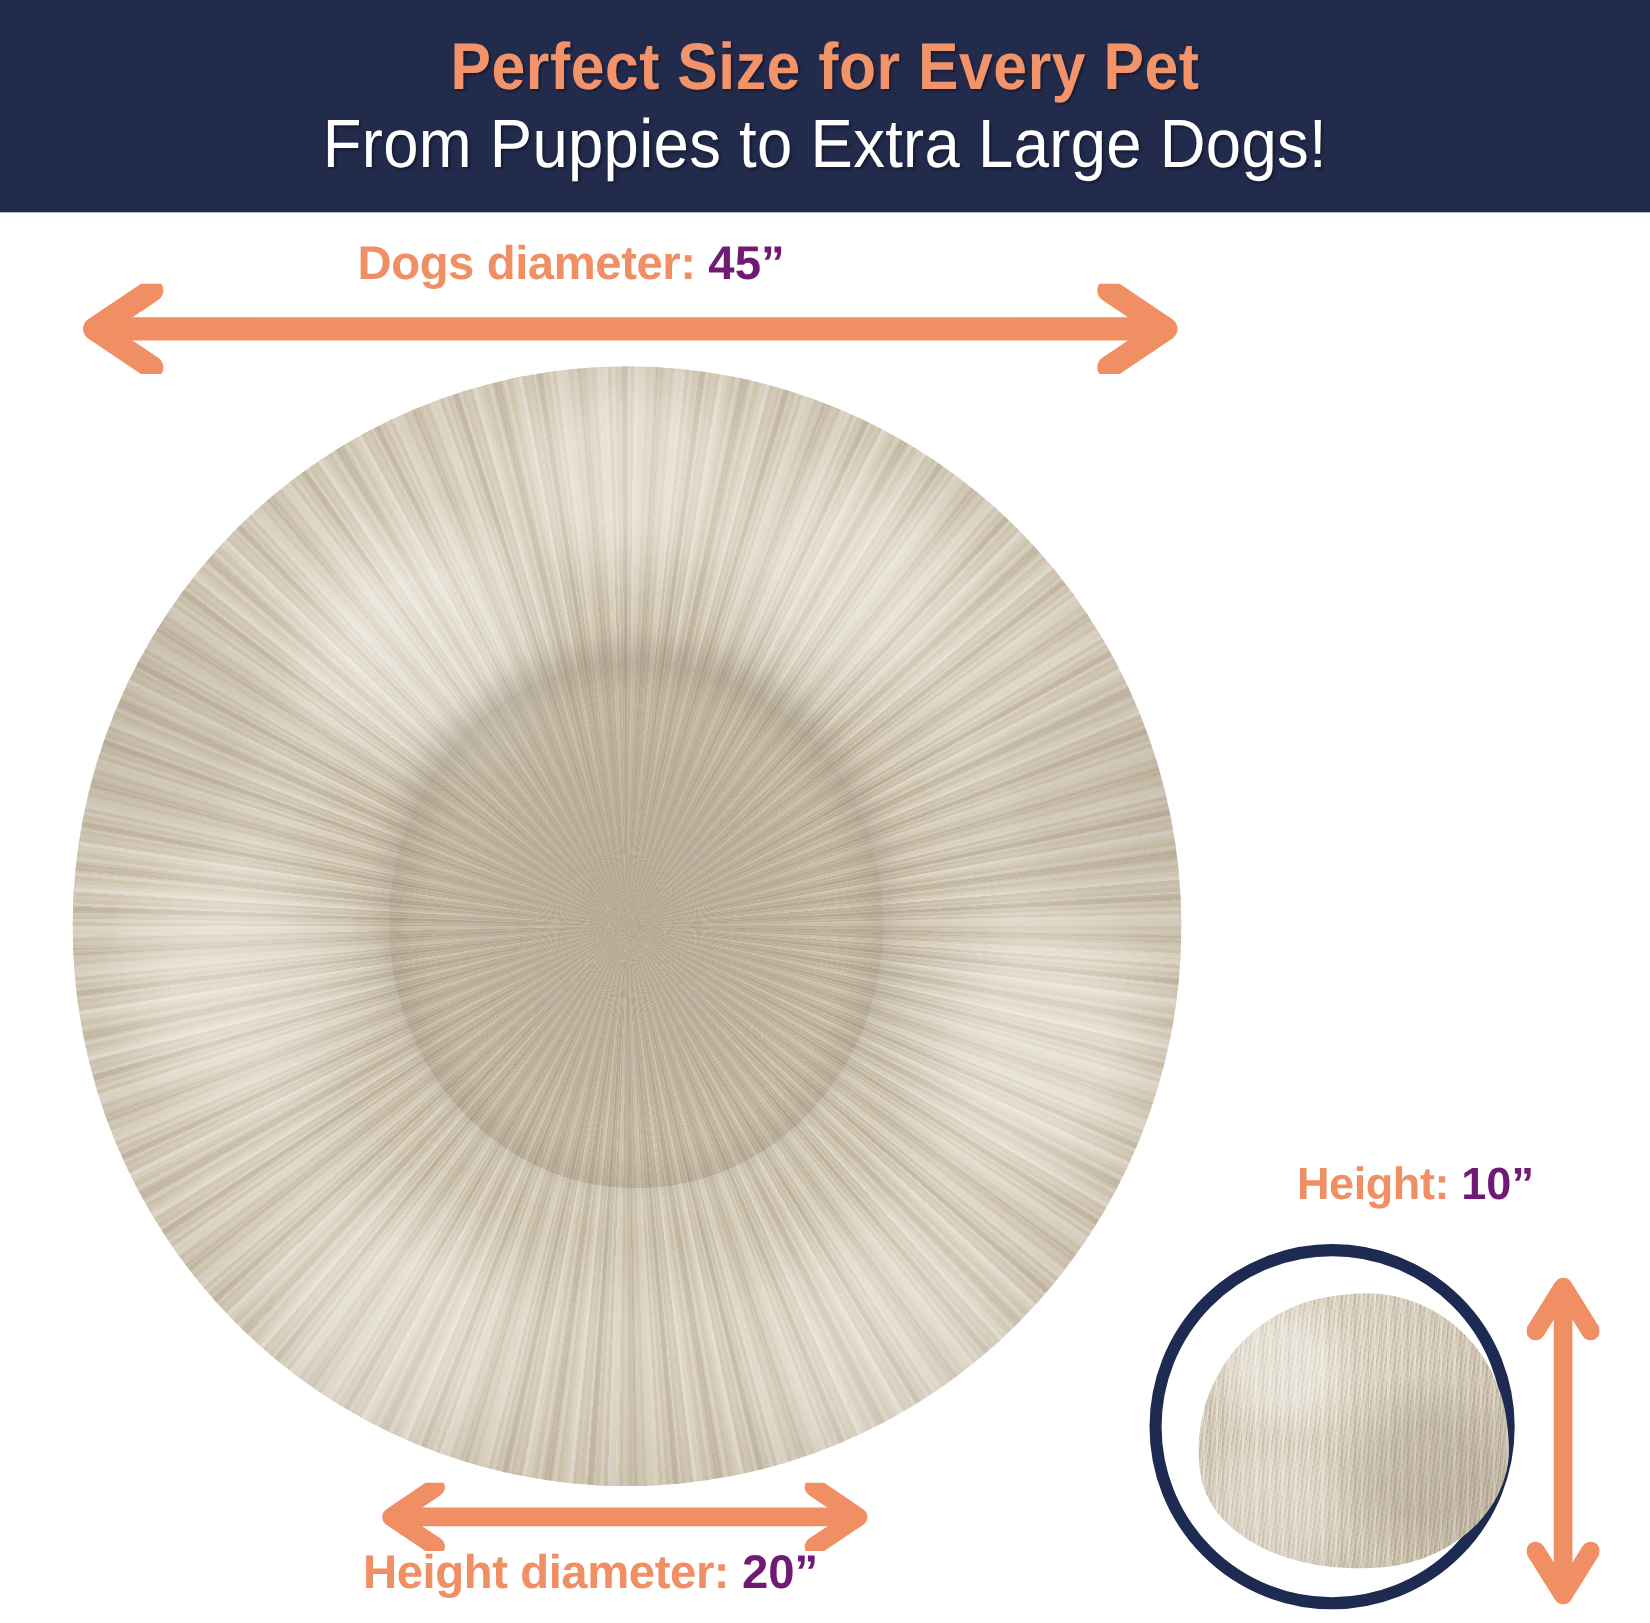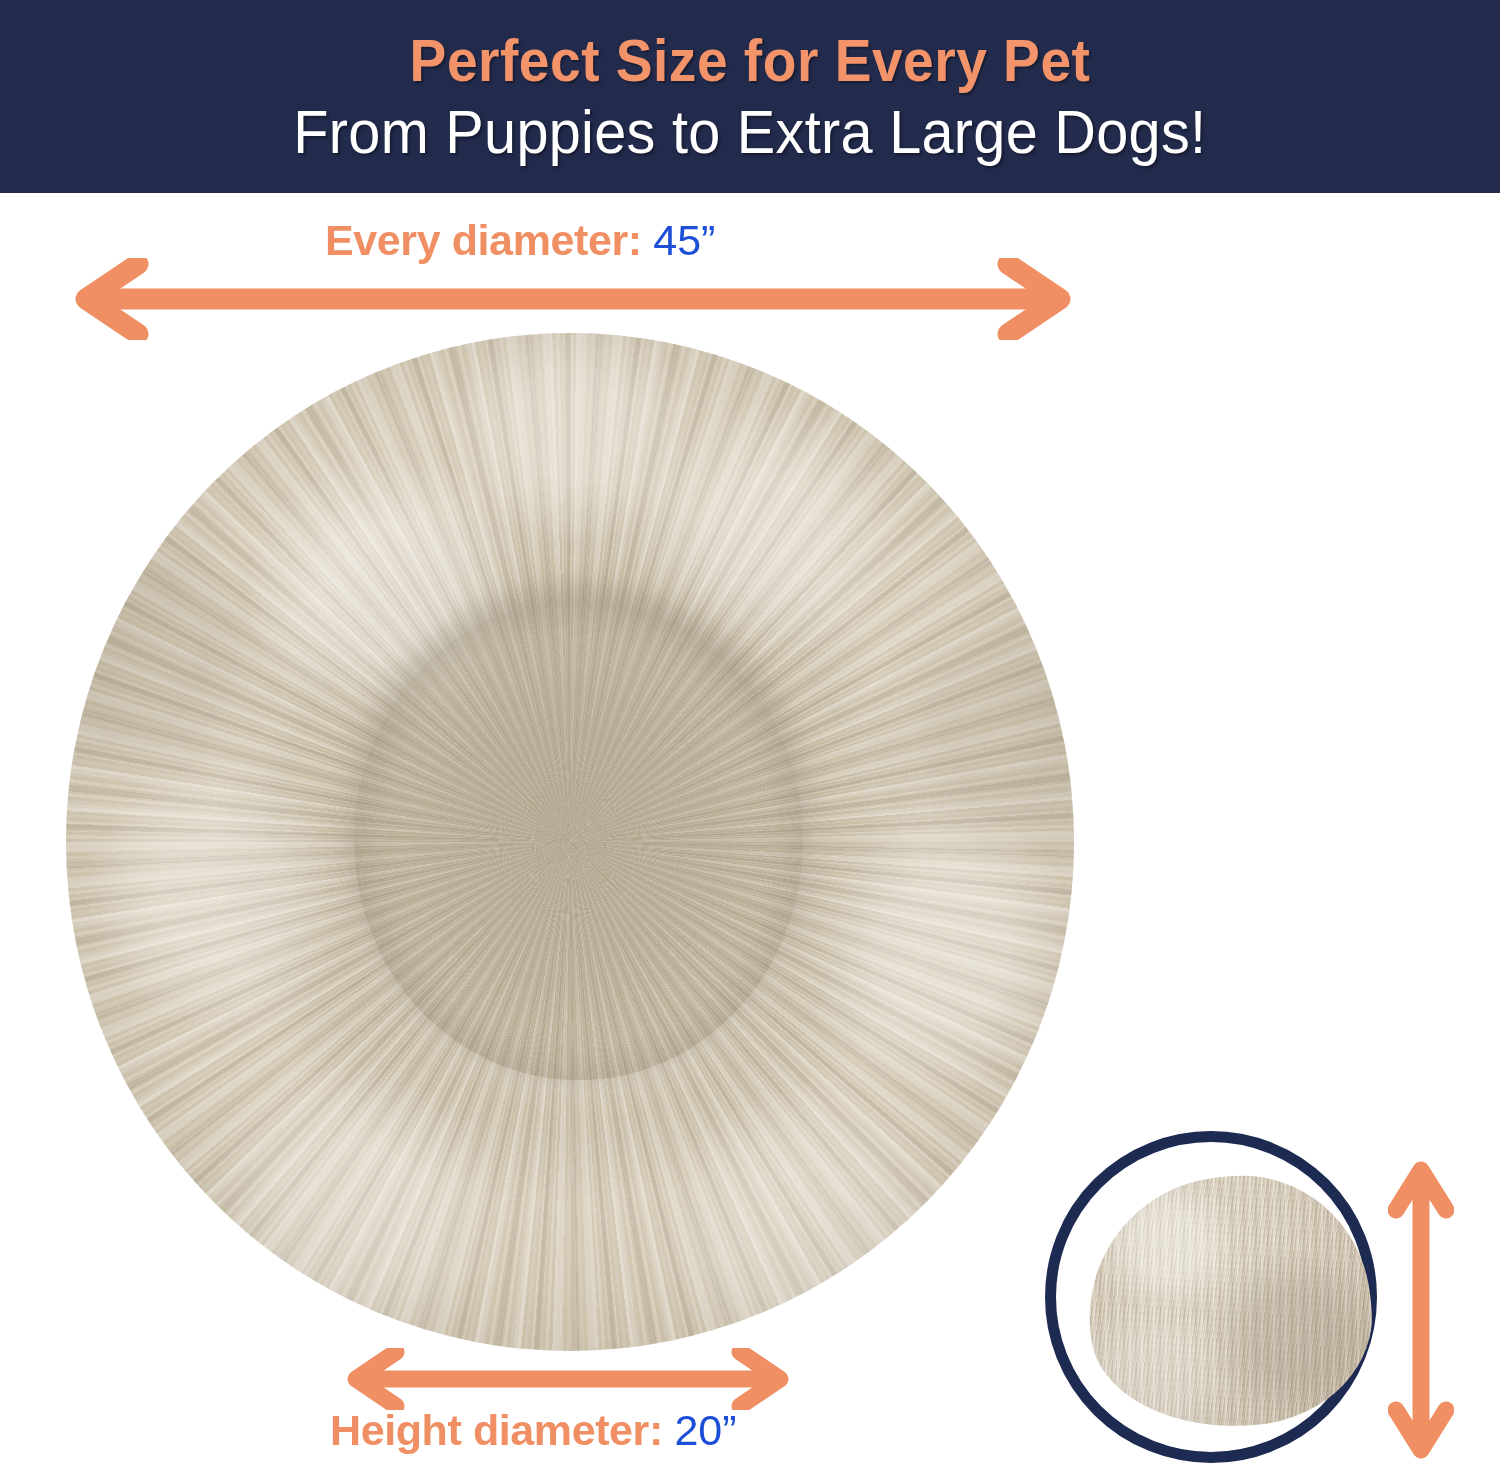--- a/index.html
+++ b/index.html
@@ -61,22 +61,22 @@
     position: absolute;
     white-space: nowrap;
     font-family: "Liberation Sans", sans-serif;
     font-weight: bold;
     font-size: 43px;
     line-height: 48px;
     color: #ef8f63;
     letter-spacing: -0.4px;
   }
   .meas-label .val {
-    font-weight: normal;
-    color: #1d4ed8;
+    font-weight: bold;
+    color: #701a75;
     letter-spacing: 0px;
   }
 
   #label-outer {
     left: 325px;
     top: 216px;
   }
   #label-inner {
     left: 330px;
     top: 1406px;
@@ -279,21 +279,21 @@
 <body>
 
 <div id="page">
 
   <div class="banner">
     <div class="banner-line1">Perfect Size for Every Pet</div>
     <div class="banner-line2">From Puppies to Extra Large Dogs!</div>
   </div>
 
   <div class="meas-label" id="label-outer">
-    <span>Every diameter:</span>
+    <span>Dogs diameter:</span>
     <span class="val">45”</span>
   </div>
 
   <svg class="arrow-h" id="arrow-outer" viewBox="0 0 1018 82">
     <g fill="none" stroke="#ef8f63" stroke-width="21" stroke-linecap="round" stroke-linejoin="round">
       <line x1="24" y1="41" x2="994" y2="41"></line>
       <polyline points="74,6 22,41 74,76"></polyline>
       <polyline points="944,6 996,41 944,76"></polyline>
     </g>
   </svg>
@@ -313,20 +313,24 @@
       <polyline points="58,4 18,31 58,58"></polyline>
       <polyline points="402,4 442,31 402,58"></polyline>
     </g>
   </svg>
 
   <div class="meas-label" id="label-inner">
     <span>Height diameter:</span>
     <span class="val">20”</span>
   </div>
 
+  <div class="meas-label" id="label-height">
+    <span>Height:</span>
+    <span class="val">10”</span>
+  </div>
 
   <div id="height-ring"></div>
 
   <div id="bed-side">
     <div class="fur-side-a"></div>
     <div class="fur-side-b"></div>
     <div class="fur-side-c"></div>
   </div>
 
   <svg class="arrow-v" id="arrow-height" viewBox="0 0 66 316">

